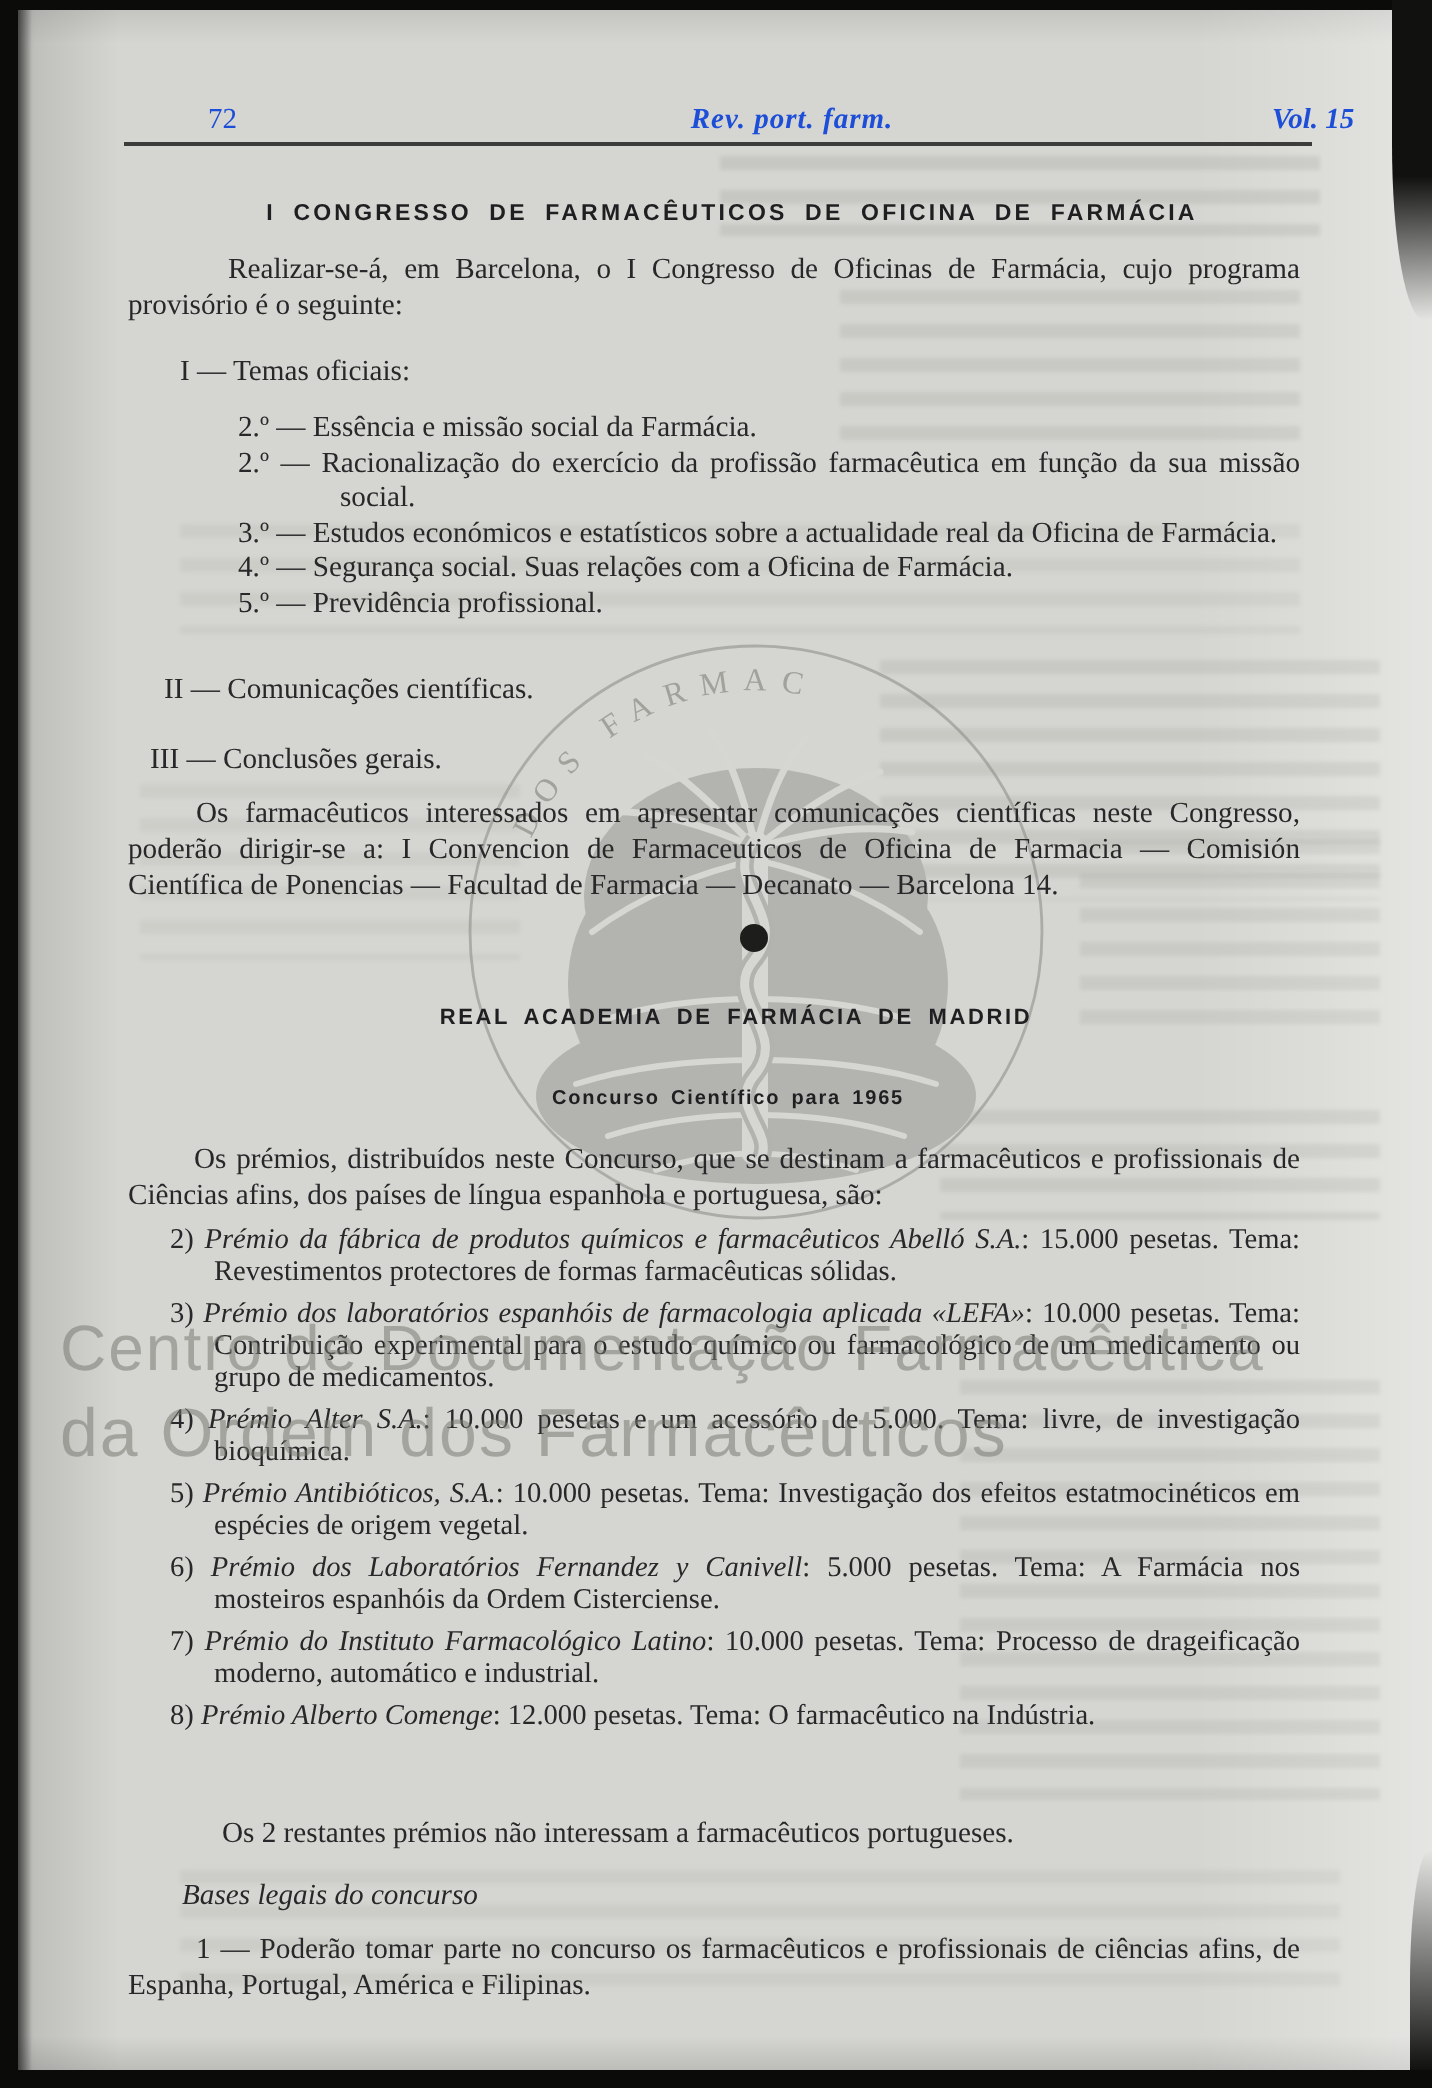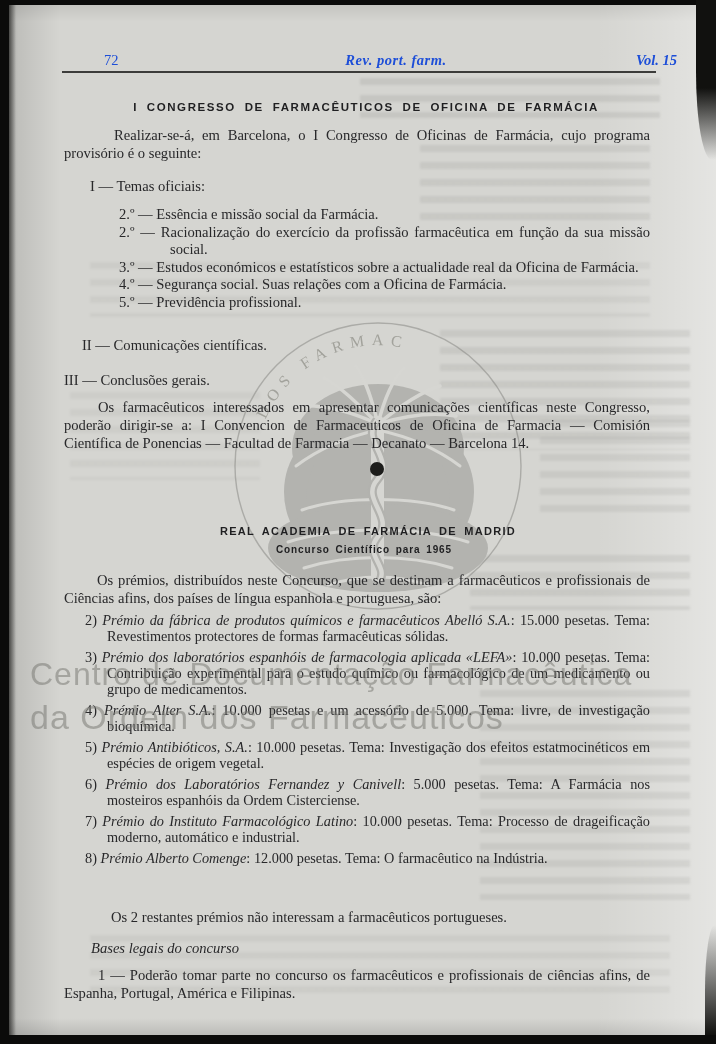--- a/index.html
+++ b/index.html
@@ -44,23 +44,23 @@
   #content{position:absolute;left:64px;top:0;width:586px;z-index:3;color:#28282a;
      font-size:14.6px;line-height:18px;text-align:justify;}
   #content > div{position:absolute;left:0;right:0;}
   .h-sans{font-family:"Liberation Sans",sans-serif;font-weight:bold;text-align:center;color:#1f1f21;}
   #congress-title{top:98px;font-size:11.5px;letter-spacing:1.6px;word-spacing:4px;padding-left:18px;}
   #congress-intro{top:126px;text-indent:50px;}
   #section-1{top:177px;margin-left:26px;}
   #themes{top:206px;line-height:17.5px;}
   .theme{padding-left:106px;text-indent:-51px;}
   #section-2{top:336px;margin-left:18px;}
-  #section-3{top:371px;}
+  #section-3{top:371px;margin-left:11px;}
   #submissions{top:398px;text-indent:34px;}
-  #academy-title{top:500px;font-size:11px;letter-spacing:1.3px;word-spacing:3px;padding-left:22px;margin-top:22px;}
+  #academy-title{top:500px;font-size:11px;letter-spacing:1.3px;word-spacing:3px;padding-left:22px;}
   #academy-subtitle{top:541px;font-size:10px;letter-spacing:.9px;word-spacing:2px;padding-left:14px;}
   #academy-intro{top:571px;text-indent:33px;}
   #prizes{top:612px;line-height:16px;font-size:14.3px;}
   .prize{padding-left:43px;text-indent:-22px;margin-bottom:5px;}
   .prize .it{font-style:italic;}
   #prizes-note{top:908px;text-indent:47px;}
   #legal-heading{top:939px;margin-left:27px;font-style:italic;}
   #legal-item{top:966px;text-indent:34px;}
   
   .wm{position:absolute;left:30px;width:656px;z-index:4;

